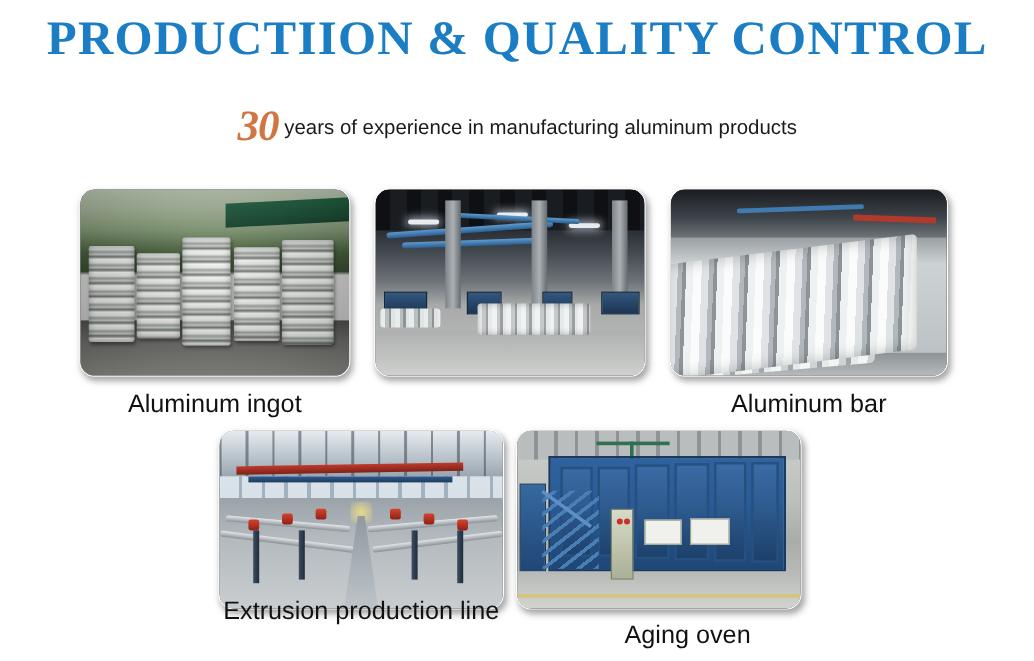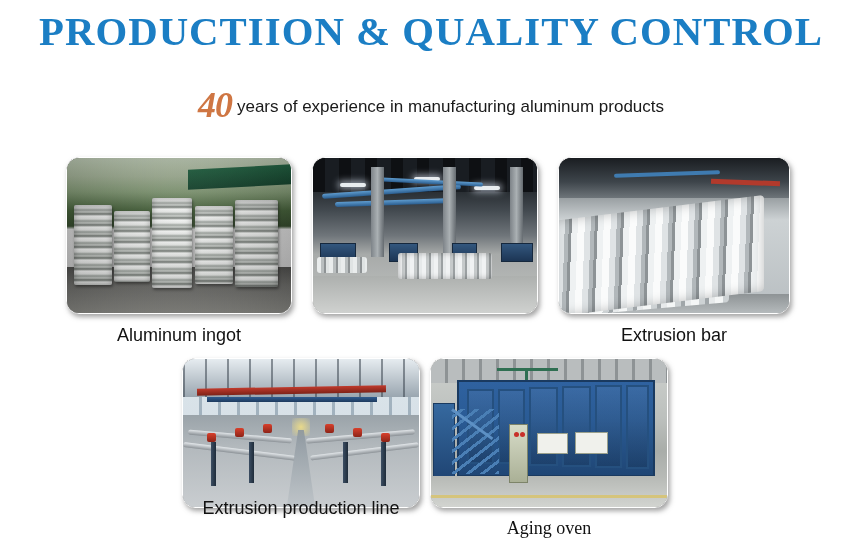--- a/index.html
+++ b/index.html
@@ -48,21 +48,21 @@
     position: absolute;
     border-radius: 13px;
     overflow: hidden;
     background: #2a2a2a;
     border: 1px solid #ffffff;
     box-shadow: 2px 3px 5px rgba(90,90,90,0.55);
   }
   .photo { position: absolute; inset: 0; overflow: hidden; }
   .caption {
     position: absolute;
-    font-size: 18px;
+    font-size: 21px;
     color: #111;
     white-space: nowrap;
     text-align: center;
   }
 
   
   .p1 { background:
       linear-gradient(#b9c6b0 0%, #9fae93 12%, #7d9470 22%, #3f5a34 34%, #2f4427 44%, #cfcfcf 46%, #bdbdbd 100%); }
   .p1 .roof {
     position:absolute; right:0; top:6%; width:46%; height:13%;
@@ -285,21 +285,21 @@
   }
 </style>
 </head>
 <body>
 
 <div class="page">
 
   <div class="title">PRODUCTIION &amp; QUALITY CONTROL</div>
 
   <div class="subtitle">
-    <span class="years">40</span><span>years of experience in manufacturing aluminum products</span>
+    <span class="years">30</span><span>years of experience in manufacturing aluminum products</span>
   </div>
 
   <div class="tile" style="left:66px; top:157px; width:226px; height:157px;">
     <div class="photo p1">
       <div class="roof"></div>
       <div class="ground"></div>
       <div class="stack s1"></div>
       <div class="stack s2"></div>
       <div class="stack s3"></div>
       <div class="stack s4"></div>
@@ -334,21 +334,21 @@
   <div class="tile" style="left:558px; top:157px; width:232px; height:157px;">
     <div class="photo p3">
       <div class="bgtop"></div>
       <div class="bgpipe"></div>
       <div class="bgred"></div>
       <div class="floor"></div>
       <div class="bars2"></div>
       <div class="bars"></div>
     </div>
   </div>
-  <div class="caption" style="left:558px; top:325px; width:232px;">Extrusion bar</div>
+  <div class="caption" style="left:558px; top:325px; width:232px;">Aluminum bar</div>
 
   <div class="tile" style="left:182px; top:358px; width:238px; height:150px;">
     <div class="photo p4">
       <div class="truss"></div>
       <div class="crane"></div>
       <div class="wallwin"></div>
       <div class="crane2"></div>
       <div class="conv"></div>
       <div class="vp"></div>
       <div class="rail r1"></div>
@@ -389,15 +389,15 @@
       <div class="floor"></div>
       <div class="floorline"></div>
       <div class="cabinet">
         <div class="lamp"></div>
         <div class="lamp2"></div>
       </div>
       <div class="sign sg1"></div>
       <div class="sign sg2"></div>
     </div>
   </div>
-  <div class="caption" style="left:430px; top:518px; width:238px;font-family:Liberation Serif, serif;">Aging oven</div>
+  <div class="caption" style="left:454px; top:518px; width:238px;">Aging oven</div>
 
 </div>
 
 </body></html>

